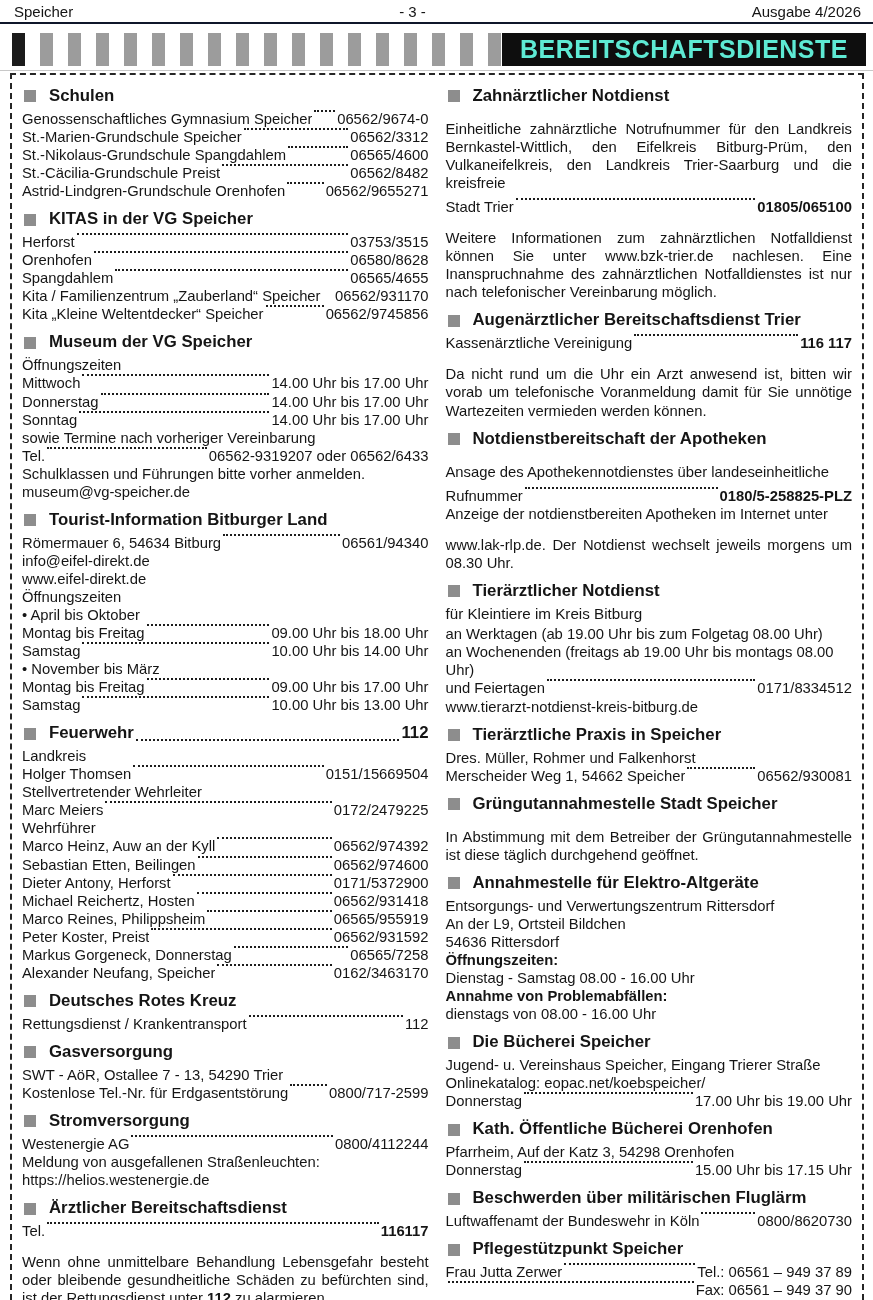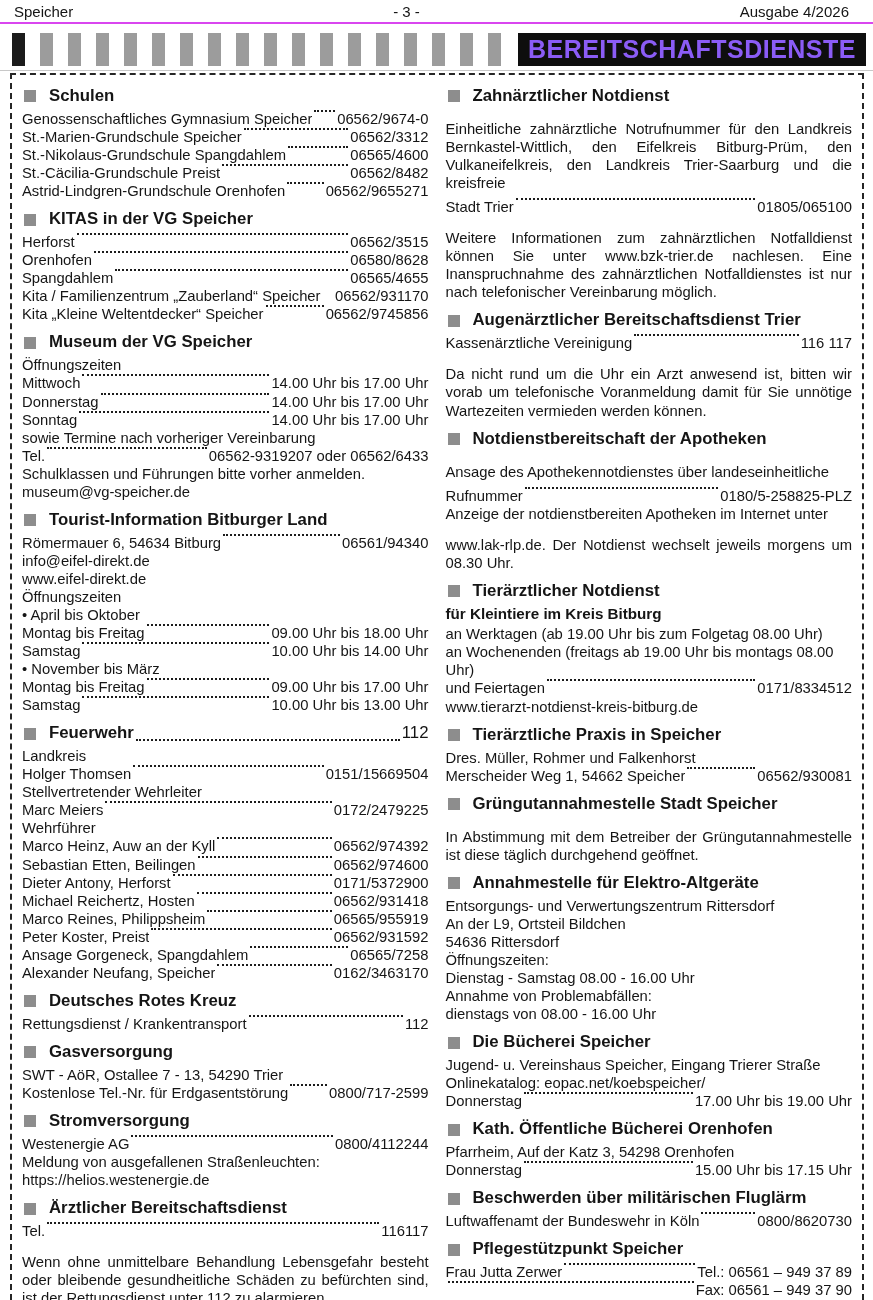--- a/index.html
+++ b/index.html
@@ -1,37 +1,37 @@
 <!DOCTYPE html>
 <html><head>
 <meta charset="utf-8">
 <style>
   *{box-sizing:border-box;margin:0;padding:0}
   html,body{background:#fff}
   body{width:873px;height:1300px;font-family:"Liberation Sans","DejaVu Sans",sans-serif;color:#151515;overflow:hidden}
-  .pagehead{display:flex;justify-content:space-between;align-items:flex-end;padding:3px 24px 2px 14px;font-size:15px;border-bottom:2px solid #d946ef}
+  .pagehead{display:flex;justify-content:space-between;align-items:flex-end;padding:3px 12px 2px 14px;font-size:15px;border-bottom:2px solid #0f172a}
   .banner{display:flex;align-items:stretch;height:33px;margin:9px 7px 0 12px}
   .bars{flex:1;display:flex;overflow:hidden}
   .bars span{width:13px;background:#9c9c9c;margin-right:15px;flex:none}
   .bars span:first-child{background:#1b1b1b}
-  .banner-title{background:#0e0e0e;color:#8b5cf6;font-weight:bold;font-size:25px;line-height:33px;padding:0 10px;letter-spacing:.5px;white-space:nowrap}
+  .banner-title{background:#0e0e0e;color:#5eead4;font-weight:bold;font-size:25px;line-height:33px;padding:0 18px;letter-spacing:.5px;white-space:nowrap}
   .banner-rule{border-bottom:1px solid #c8c8c8;margin:4px 0 2px}
   .content{border:2px dashed #262626;margin:2px 9px 0 10px;padding:2px 10px 12px;display:flex;gap:17px;min-height:1196px;align-items:flex-start}
   .col{flex:1;min-width:0;font-size:14.8px;line-height:1.22}
   section{margin-bottom:1px}
   .sec-head{display:flex;font-size:16.8px;font-weight:bold;margin:9px 0 3px;line-height:1.25}
   .sq{width:12px;height:12px;background:#8d8d8d;flex:none;margin:0 13px 0 2px;align-self:center}
   .sec-title{white-space:nowrap}
-  .sec-sub{font-weight:bold;font-size:15.2px;margin:0 0 2px}
+  .sec-sub{font-weight:normal;font-size:15.2px;margin:0 0 2px}
   .row{display:flex;align-items:flex-start}
   .lbl{white-space:nowrap;overflow:hidden}
   .num{white-space:nowrap}
   .dots{flex:1 1 auto;min-width:5px;border-bottom:2px dotted #1c1c1c;margin:0 2px 3px 2px}
   .dots.nodots{border-bottom:none}
-  .bold{font-weight:normal}
+  .bold{font-weight:bold}
   .line{min-height:18px}
   .para{text-align:justify;margin:13px 0 6px}
 </style>
 </head>
 <body>
 
 <div class="page">
   <header class="pagehead">
     <span>Speicher</span>
     <span>- 3 -</span>
@@ -97,21 +97,21 @@
           </div>
         </section>
         <section>
           <div class="sec-head">
             <span class="sq"></span>
             <span class="sec-title">KITAS in der VG Speicher</span>
           </div>
           <div class="row">
             <span class="lbl">Herforst</span>
             <span class="dots"></span>
-            <span class="num">06562/3515</span>
+            <span class="num">03753/3515</span>
           </div>
           <div class="row">
             <span class="lbl">Orenhofen</span>
             <span class="dots"></span>
             <span class="num">06580/8628</span>
           </div>
           <div class="row">
             <span class="lbl">Spangdahlem</span>
             <span class="dots"></span>
             <span class="num">06565/4655</span>
@@ -237,21 +237,21 @@
             <span class="lbl">Marco Reines, Philippsheim</span>
             <span class="dots"></span>
             <span class="num">06565/955919</span>
           </div>
           <div class="row">
             <span class="lbl">Peter Koster, Preist</span>
             <span class="dots"></span>
             <span class="num">06562/931592</span>
           </div>
           <div class="row">
-            <span class="lbl">Ansage Gorgeneck, Spangdahlem</span>
+            <span class="lbl">Markus Gorgeneck, Donnerstag</span>
             <span class="dots"></span>
             <span class="num">06565/7258</span>
           </div>
           <div class="row">
             <span class="lbl">Alexander Neufang, Speicher</span>
             <span class="dots"></span>
             <span class="num">0162/3463170</span>
           </div>
         </section>
         <section>

